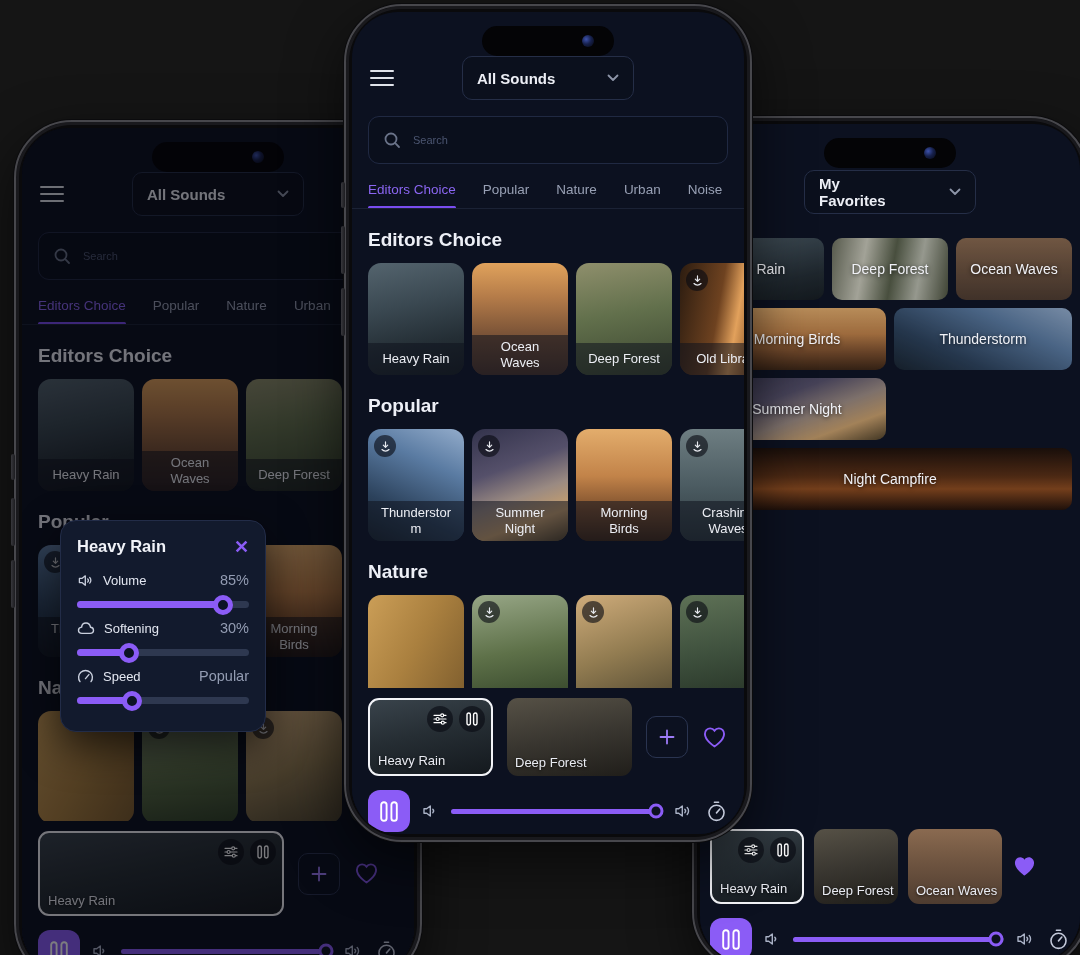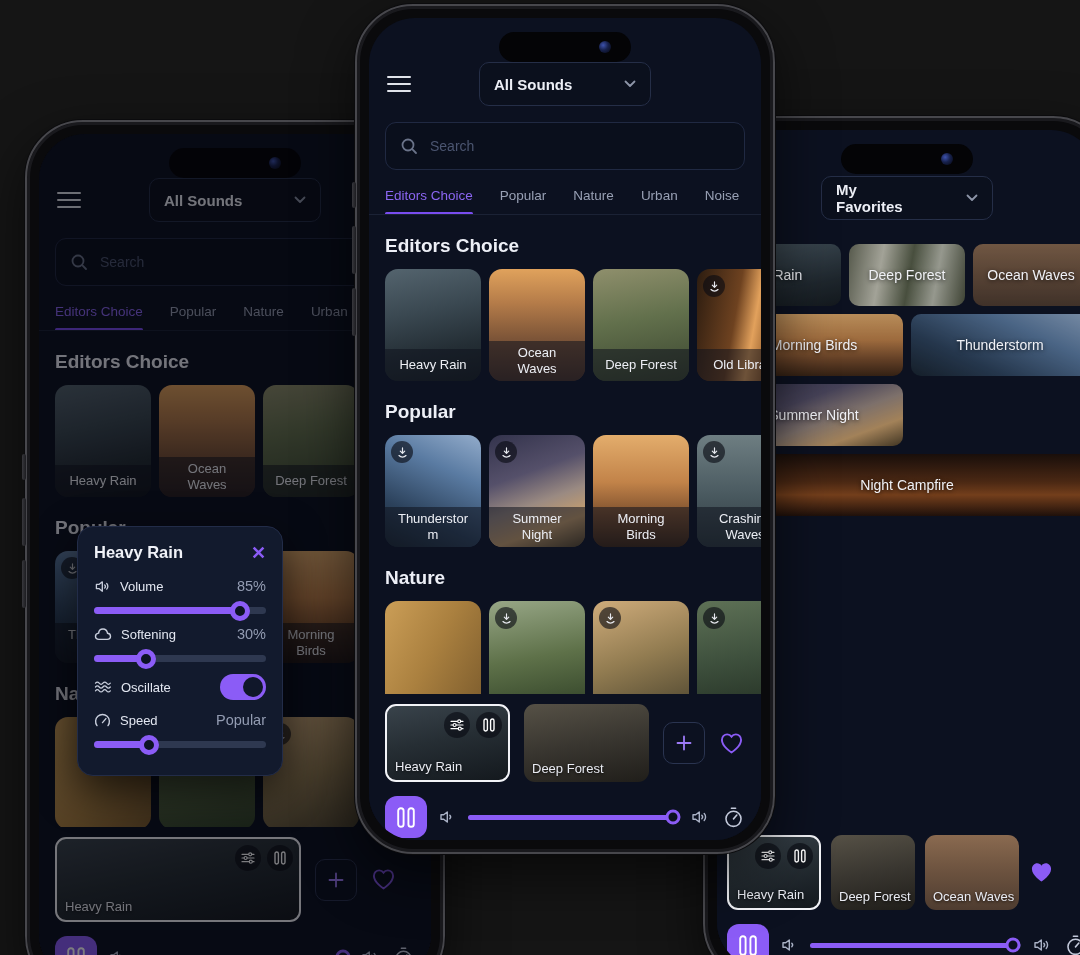--- a/index.html
+++ b/index.html
@@ -1,21 +1,21 @@
 <!DOCTYPE html>
 <html><head>
 <meta charset="utf-8">
 <style>
   html,body{margin:0;padding:0;background:#141414;}
   body{width:1080px;height:955px;overflow:hidden;font-family:"Liberation Sans",sans-serif;}
   .stage{position:relative;width:1080px;height:955px;overflow:hidden;background:#151515;}
 
   
   .phone{position:absolute;border-radius:58px;background:#0a0a0c;border:2px solid #47474c;
-         box-shadow:0 0 0 1px #0b0b0d,0 20px 55px rgba(0,0,0,.6),inset 0 0 0 3px #19191d;padding:12px;margin-left:11px;}
+         box-shadow:0 0 0 1px #0b0b0d,0 20px 55px rgba(0,0,0,.6),inset 0 0 0 3px #19191d;padding:6px;}
   .screen{position:relative;width:100%;height:100%;background:#0c1120;border-radius:46px;overflow:hidden;}
   #phone-left{left:14px;top:120px;width:392px;height:846px;z-index:1;}
   #phone-center{left:344px;top:4px;width:392px;height:822px;z-index:3;}
   #phone-right{left:692px;top:116px;width:380px;height:838px;z-index:1;}
   .island{position:absolute;top:14px;left:50%;transform:translateX(-50%);width:132px;height:30px;border-radius:17px;background:#040406;z-index:2;}
   .cam{position:absolute;right:20px;top:9px;width:12px;height:12px;border-radius:50%;
        background:radial-gradient(circle at 35% 35%,#3d52ac 0%,#17214c 45%,#05070f 100%);}
   .sidebtn{position:absolute;width:4px;border-radius:3px;background:linear-gradient(90deg,#38383d,#1c1c20);}
 
   
@@ -23,21 +23,21 @@
   .burger{width:24px;cursor:pointer;}
   .burger i{display:block;height:2.6px;background:#e0e3ea;border-radius:2px;margin:4.6px 0;}
   .selector{position:absolute;left:50%;transform:translateX(-50%);display:flex;align-items:center;justify-content:space-between;
             width:172px;height:44px;border:1px solid #252e47;border-radius:10px;padding:0 14px;background:rgba(10,14,26,.4);box-sizing:border-box;}
   .selector-label{color:#eceef5;font-size:15px;font-weight:600;}
   .topbar-right{display:flex;justify-content:center;margin-top:46px;}
   .topbar-right .selector{position:static;transform:none;gap:41px;}
 
   .search{display:flex;align-items:center;gap:10px;margin:16px 16px 0;height:46px;border:1px solid #202942;
           border-radius:11px;padding:0 14px;background:rgba(9,12,22,.35);}
-  .search input{background:transparent;border:0;outline:0;color:#cfd4e2;font-size:14px;width:100%;font-family:inherit;}
+  .search input{background:transparent;border:0;outline:0;color:#cfd4e2;font-size:11px;width:100%;font-family:inherit;}
   .search input::placeholder{color:#4b5570;}
 
   .tabs{display:flex;gap:27px;margin-top:18px;padding-left:16px;white-space:nowrap;overflow:hidden;border-bottom:1px solid #1b2235;}
   .tab{flex:none;font-size:13.5px;color:#98a0b4;padding-bottom:11px;position:relative;cursor:pointer;}
   .tab.active{color:#8b66f2;}
   .tab.active::after{content:"";position:absolute;left:0;right:0;bottom:-1px;height:3px;border-radius:3px;background:#7a4df0;}
 
   .sec-title{color:#edeff6;font-size:19px;font-weight:700;margin:20px 16px 12px;}
   .cards{display:flex;gap:8px;padding-left:16px;overflow:hidden;}
   .card{position:relative;flex:none;width:96px;height:112px;border-radius:13px;overflow:hidden;cursor:pointer;}
@@ -352,33 +352,20 @@
             </span>
             <span class="ctl-label">Softening</span>
             <span class="ctl-value">30%</span>
           </div>
           <div class="ctl-slider">
             <span class="fill" style="width:30%;"></span>
             <span class="knob" style="left:30%;"></span>
           </div>
           <div class="ctl-row">
             <span class="icon">
-              <svg width="18" height="14" viewBox="0 0 18 14" fill="none" stroke="#c9cfdd" stroke-width="1.25" stroke-linecap="round">
-                <path d="M1.5 3.2c1.2-1.5 2.5-1.5 3.7 0s2.5 1.5 3.7 0 2.5-1.5 3.7 0 2.5 1.5 3.7 0"></path>
-                <path d="M1.5 7c1.2-1.5 2.5-1.5 3.7 0s2.5 1.5 3.7 0 2.5-1.5 3.7 0 2.5 1.5 3.7 0"></path>
-                <path d="M1.5 10.8c1.2-1.5 2.5-1.5 3.7 0s2.5 1.5 3.7 0 2.5-1.5 3.7 0 2.5 1.5 3.7 0"></path>
-              </svg>
-            </span>
-            <span class="ctl-label">Oscillate</span>
-            <div class="toggle">
-              <span class="dot"></span>
-            </div>
-          </div>
-          <div class="ctl-row">
-            <span class="icon">
               <svg width="17" height="15" viewBox="0 0 17 15" fill="none" stroke="#c9cfdd" stroke-width="1.4" stroke-linecap="round">
                 <path d="M3 12.6a6.9 6.9 0 1 1 11 0"></path>
                 <path d="M8.5 9.6l3.4-4"></path>
               </svg>
             </span>
             <span class="ctl-label">Speed</span>
             <span class="ctl-value">Popular</span>
           </div>
           <div class="ctl-slider">
             <span class="fill" style="width:32%;"></span>

